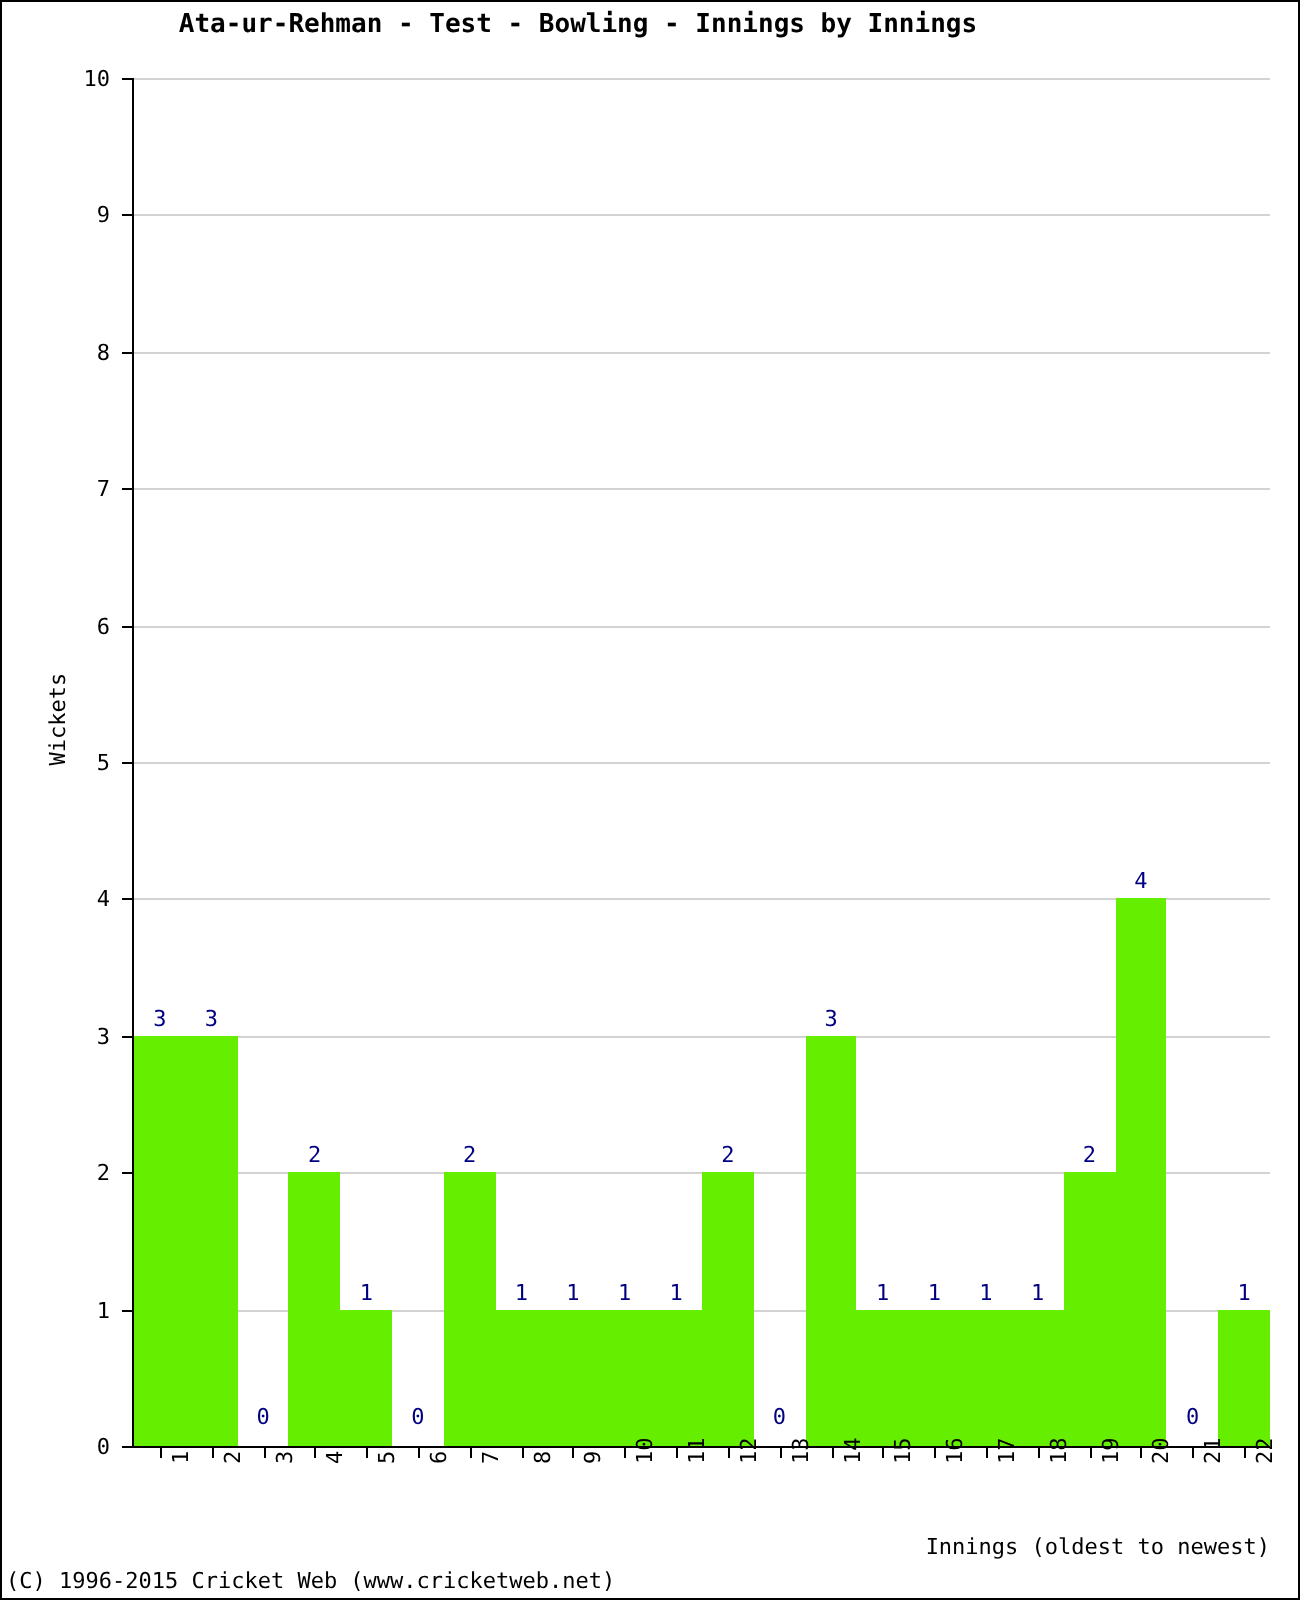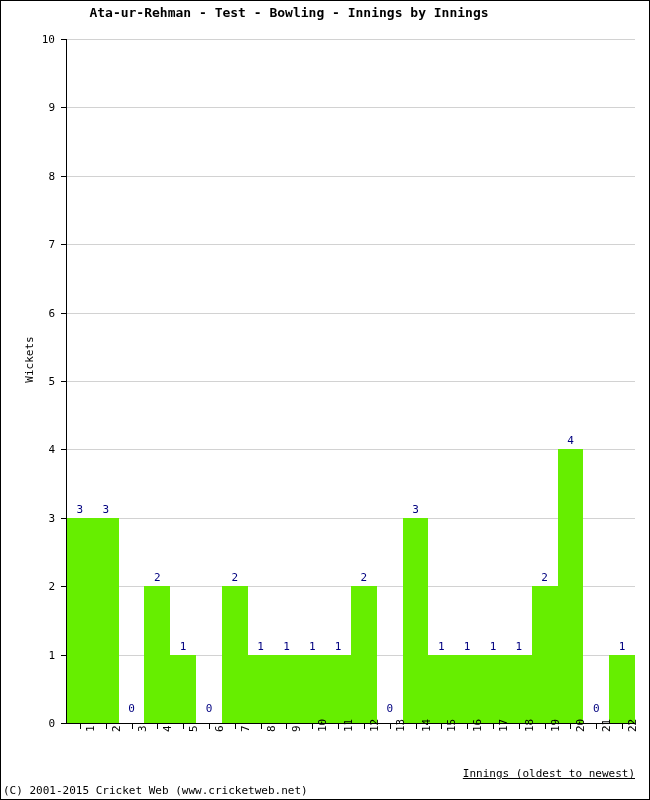--- a/index.html
+++ b/index.html
@@ -131,21 +131,20 @@
     transform-origin: left top;
     white-space: nowrap;
   }
   #x-axis-title {
     position: absolute;
     right: 14px;
     top: 766px;
     font-size: 11px;
     color: #000000;
     white-space: nowrap;
-    text-decoration: underline;
   }
   
   #footer-copyright {
     position: absolute;
     left: 2px;
     top: 783px;
     font-size: 11px;
     color: #000000;
     white-space: nowrap;
   }
@@ -282,15 +281,15 @@
       <div class="x-tick" style="left: 569px;"></div>
       <div class="x-label" style="left: 574.455px;">20</div>
       <div class="x-tick" style="left: 595px;"></div>
       <div class="x-label" style="left: 600.273px;">21</div>
       <div class="x-tick" style="left: 621px;"></div>
       <div class="x-label" style="left: 626.091px;">22</div>
     </div>
 
   <div id="x-axis-title">Innings (oldest to newest)</div>
 
-  <div id="footer-copyright">(C) 2001-2015 Cricket Web (www.cricketweb.net)</div>
+  <div id="footer-copyright">(C) 1996-2015 Cricket Web (www.cricketweb.net)</div>
 
 </div>
 
 </body></html>

